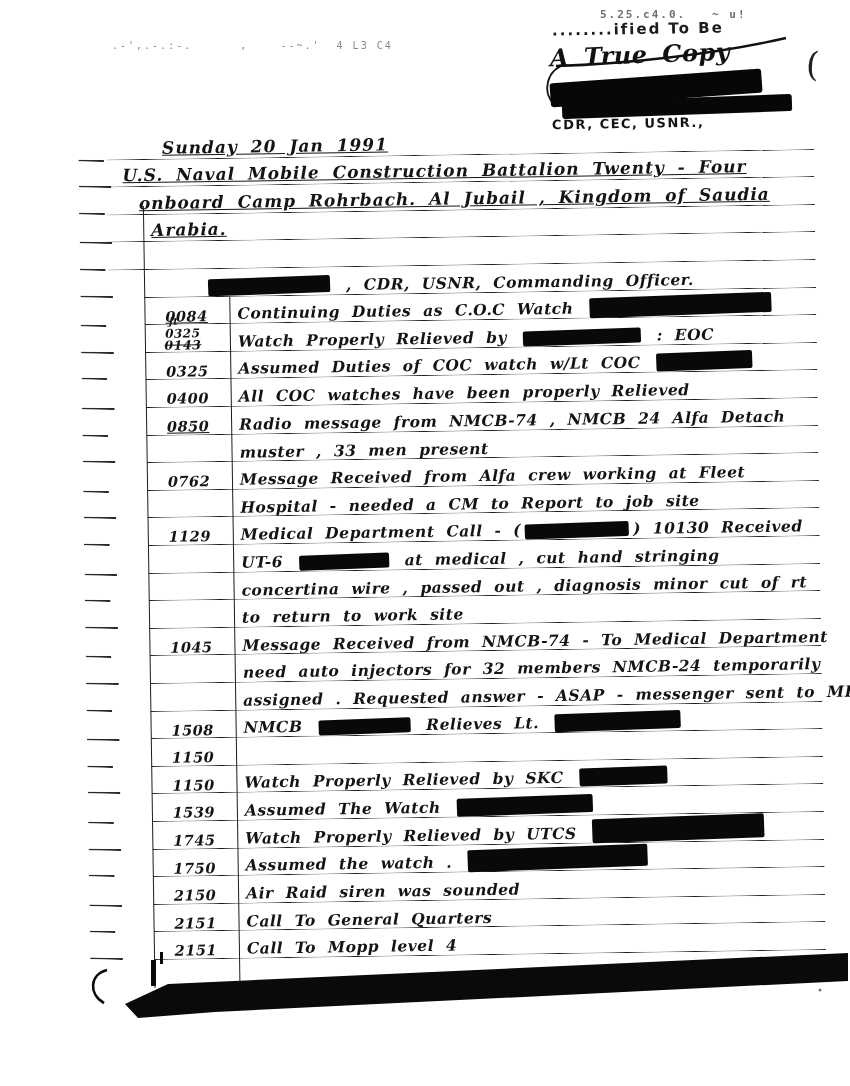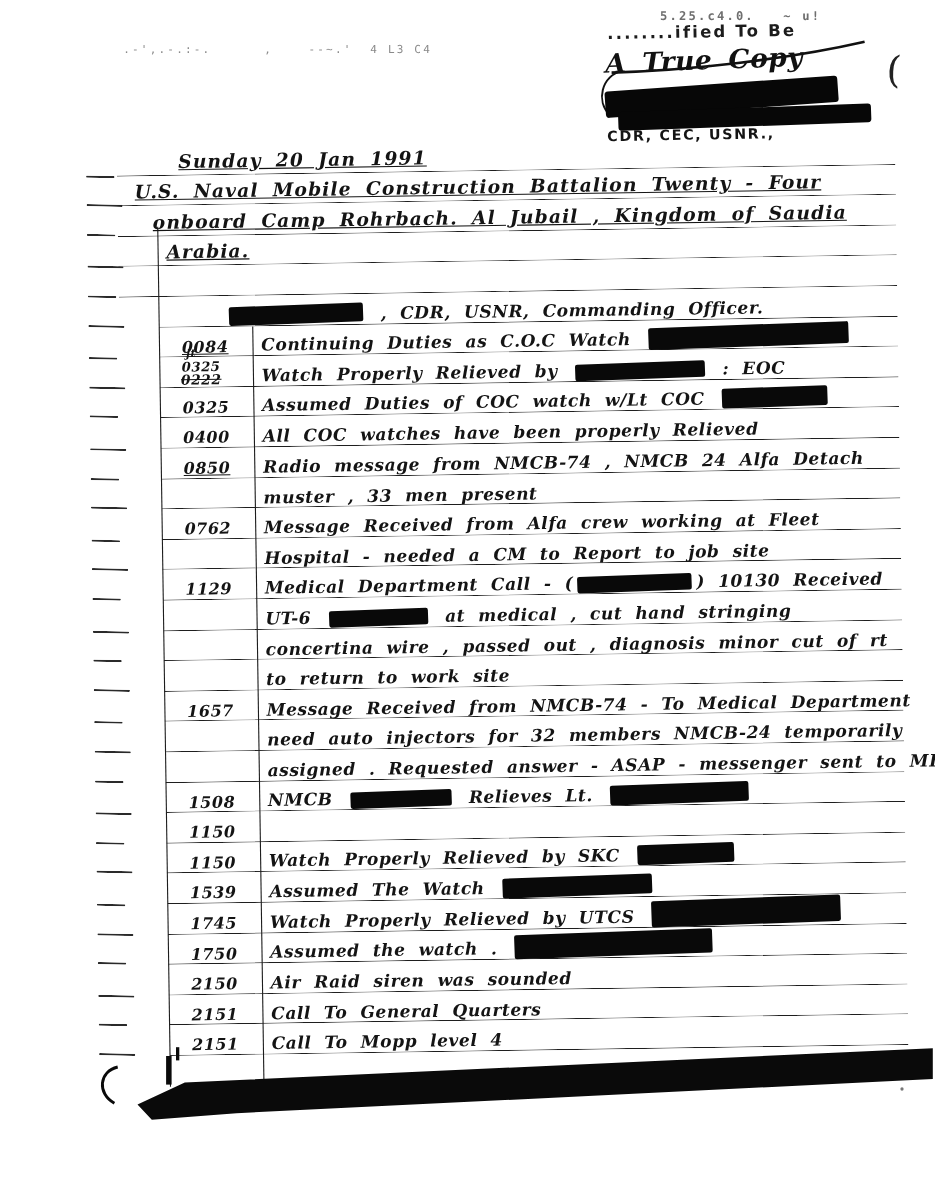--- a/index.html
+++ b/index.html
@@ -117,21 +117,21 @@
         <div class="tick" style="width: 26px; bottom: -1px;"></div>
         <div class="rule" style="left: 148px; right: 30px;"></div>
         <div class="hw time u">0084</div>
         <div class="hw remark"><span class="hw">Continuing Duties as C.O.C Watch </span><span class="redact" style="width: 182px; height: 20px;"></span></div>
       </div>
       <div class="row" style="top: 193.2px;">
         <div class="tick" style="width: 33px; bottom: 0px;"></div>
         <div class="rule" style="left: 148px; right: 30px;"></div>
         <div class="hw time-stack">
           <div><span class="time-note">jt</span><span class="time-ins">0325</span></div>
-          <div class="time-del">0222</div>
+          <div class="time-del">0143</div>
         </div>
         <div class="hw remark"><span class="hw">Watch Properly Relieved by </span><span class="redact" style="width: 118px;"></span><span class="hw"> : EOC</span></div>
       </div>
       <div class="row" style="top: 220.8px;">
         <div class="tick" style="width: 26px; bottom: 1px;"></div>
         <div class="rule" style="left: 148px; right: 30px;"></div>
         <div class="hw time">0325</div>
         <div class="hw remark"><span class="hw">Assumed Duties of COC watch w/Lt COC </span><span class="redact" style="width: 96px; height: 18px;"></span></div>
       </div>
       <div class="row" style="top: 248.4px;">
@@ -179,21 +179,21 @@
         <div class="hw remark"><span class="hw">concertina wire , passed out , diagnosis minor cut of rt</span></div>
       </div>
       <div class="row" style="top: 469.2px;">
         <div class="tick" style="width: 33px; bottom: 1px;"></div>
         <div class="rule" style="left: 148px; right: 30px;"></div>
         <div class="hw remark"><span class="hw">to return to work site</span></div>
       </div>
       <div class="row" style="top: 496.8px;">
         <div class="tick" style="width: 26px; bottom: -1px;"></div>
         <div class="rule" style="left: 148px; right: 30px;"></div>
-        <div class="hw time">1657</div>
+        <div class="hw time">1045</div>
         <div class="hw remark"><span class="hw">Message Received from NMCB-74 - To Medical Department</span></div>
       </div>
       <div class="row" style="top: 524.4px;">
         <div class="tick" style="width: 33px; bottom: 0px;"></div>
         <div class="rule" style="left: 148px; right: 30px;"></div>
         <div class="hw remark"><span class="hw">need auto injectors for 32 members NMCB-24 temporarily</span></div>
       </div>
       <div class="row" style="top: 552px;">
         <div class="tick" style="width: 26px; bottom: 1px;"></div>
         <div class="rule" style="left: 148px; right: 30px;"></div>

